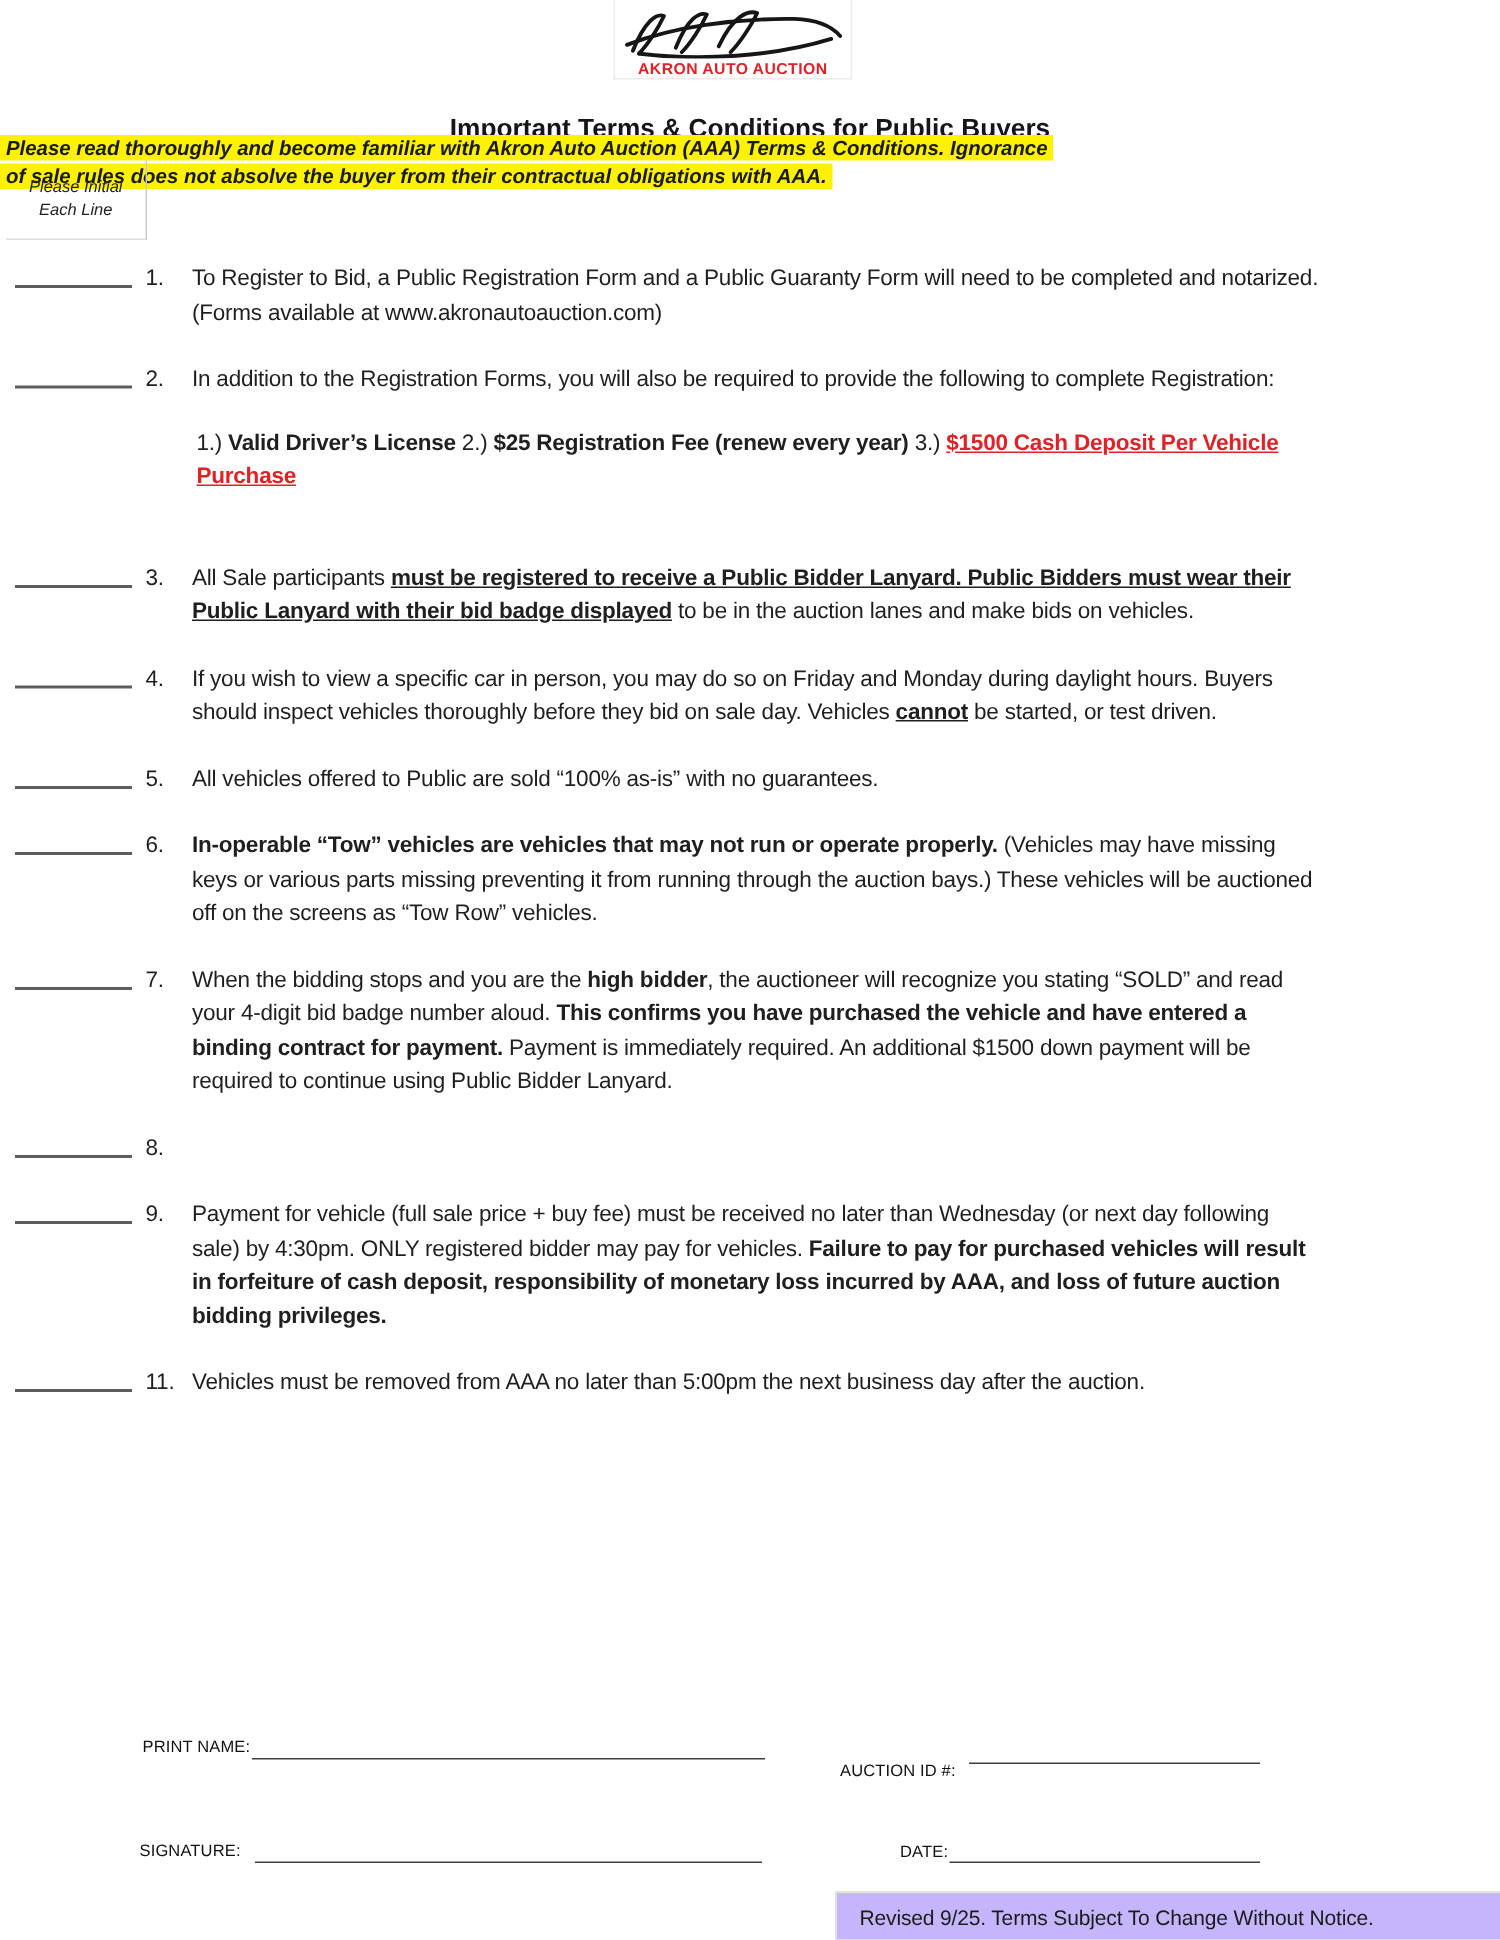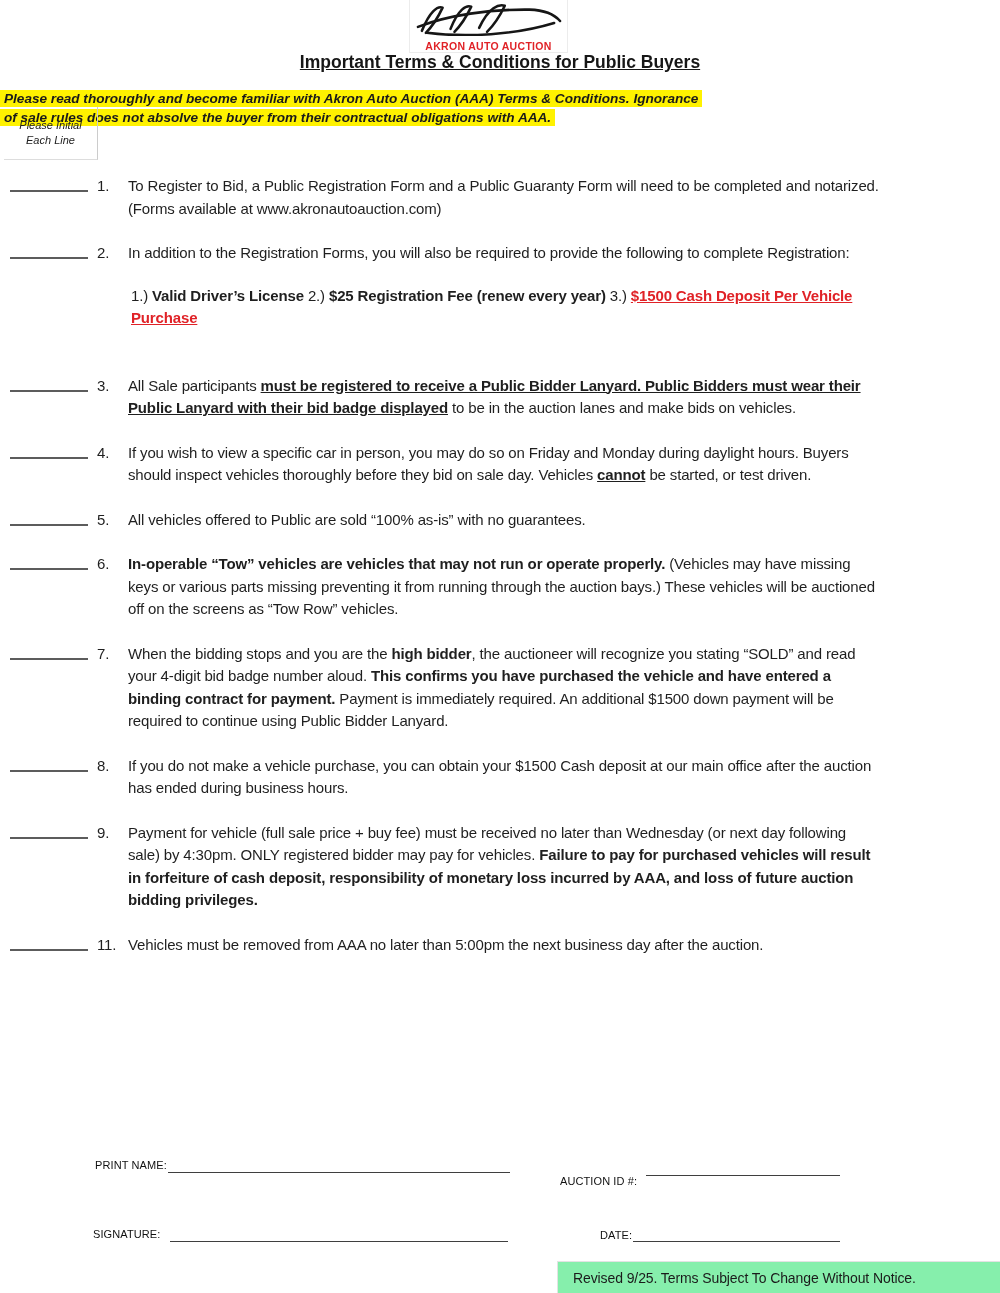--- a/index.html
+++ b/index.html
@@ -7,31 +7,31 @@
   html,body { background:#fff; }
   body {
     width:1000px; height:1293px; position:relative; overflow:hidden;
     font-family:"Liberation Sans", sans-serif; color:var(--ink);
   }
 
   
   .logo-box {
     position:absolute; left:409px; top:0; width:159px; height:53px;
     border:1px solid #ececec; border-top:none; background:#fff;
-    display:flex; flex-direction:column; align-items:center; justify-content:space-between;
+    display:flex; flex-direction:column; align-items:center; justify-content:flex-end;
   }
   .logo-script { width:148px; height:34px; margin-top:2px; }
   .logo-brand {
     font-size:10.5px; font-weight:700; color:var(--red);
     letter-spacing:.3px; line-height:12px; margin-top:1px; white-space:nowrap;
   }
 
   
   .doc-title {
-    position:absolute; top:52px; left:0; width:100%; text-align:center;
+    position:absolute; top:75px; left:0; width:100%; text-align:center;
     font-size:17.5px; font-weight:700; text-decoration:underline; color:#161616;
   }
   .notice {
     position:absolute; top:89px; left:0; width:100%; 
     font-size:13.6px; font-weight:700; font-style:italic; line-height:19px; color:#1a1a1a;
   }
   .notice .hl { background:var(--hl); padding:1px 4px; }
 
   
   .initial-box {
@@ -68,21 +68,21 @@
   #auction-id-label { left:560px; top:1163px;margin-top:12px; }
   #auction-id-line  { left:646px; top:1175px; width:194px; }
   #signature-label  { left:93px;  top:1228px; }
   #signature-line   { left:170px; top:1241px; width:338px; }
   #date-label       { left:600px; top:1229px; }
   #date-line        { left:633px; top:1241px; width:207px; }
 
   
   .revision-box {
     position:absolute; left:557px; top:1261px; width:443px; height:32px;
-    border-top:1px solid #e3e3e3; border-left:1px solid #e3e3e3; background:#86efac;
+    border-top:1px solid #e3e3e3; border-left:1px solid #e3e3e3; background:#c4b5fd;
     font-size:14px; color:#1b1b1b; padding:8px 0 0 15px; letter-spacing:-.1px;
   }
 </style>
 </head>
 <body>
 
 <div class="logo-box">
   <svg class="logo-script" viewBox="0 0 150 34" fill="none" xmlns="http://www.w3.org/2000/svg">
     <g stroke="#161616" stroke-width="2.6" stroke-linecap="round" stroke-linejoin="round" fill="none">
       <path d="M7 29 C15 9 23 3.5 28 5.5 C24 14 17 25 11 31"></path>
@@ -154,23 +154,20 @@
     <div class="term-row">
       <span class="initial-line"></span>
       <span class="term-num">7.</span>
       <div class="term-body">
         <p class="para"><span>When the bidding stops and you are the </span><span class="b">high bidder</span><span>, the auctioneer will recognize you stating “SOLD” and read your 4-digit bid badge number aloud. </span><span class="b">This confirms you have purchased the vehicle and have entered a binding contract for payment.</span><span> Payment is immediately required. An additional $1500 down payment will be required to continue using Public Bidder Lanyard.</span></p>
       </div>
     </div>
     <div class="term-row">
       <span class="initial-line"></span>
       <span class="term-num">8.</span>
-      <div class="term-body">
-        <p class="para"><span>If you do not make a vehicle purchase, you can obtain your $1500 Cash deposit at our main office after the auction has ended during business hours.</span></p>
-      </div>
     </div>
     <div class="term-row">
       <span class="initial-line"></span>
       <span class="term-num">9.</span>
       <div class="term-body">
         <p class="para"><span>Payment for vehicle (full sale price + buy fee) must be received no later than Wednesday (or next day following sale) by 4:30pm. ONLY registered bidder may pay for vehicles. </span><span class="b">Failure to pay for purchased vehicles will result in forfeiture of cash deposit, responsibility of monetary loss incurred by AAA, and loss of future auction bidding privileges.</span></p>
       </div>
     </div>
     <div class="term-row">
       <span class="initial-line"></span>

